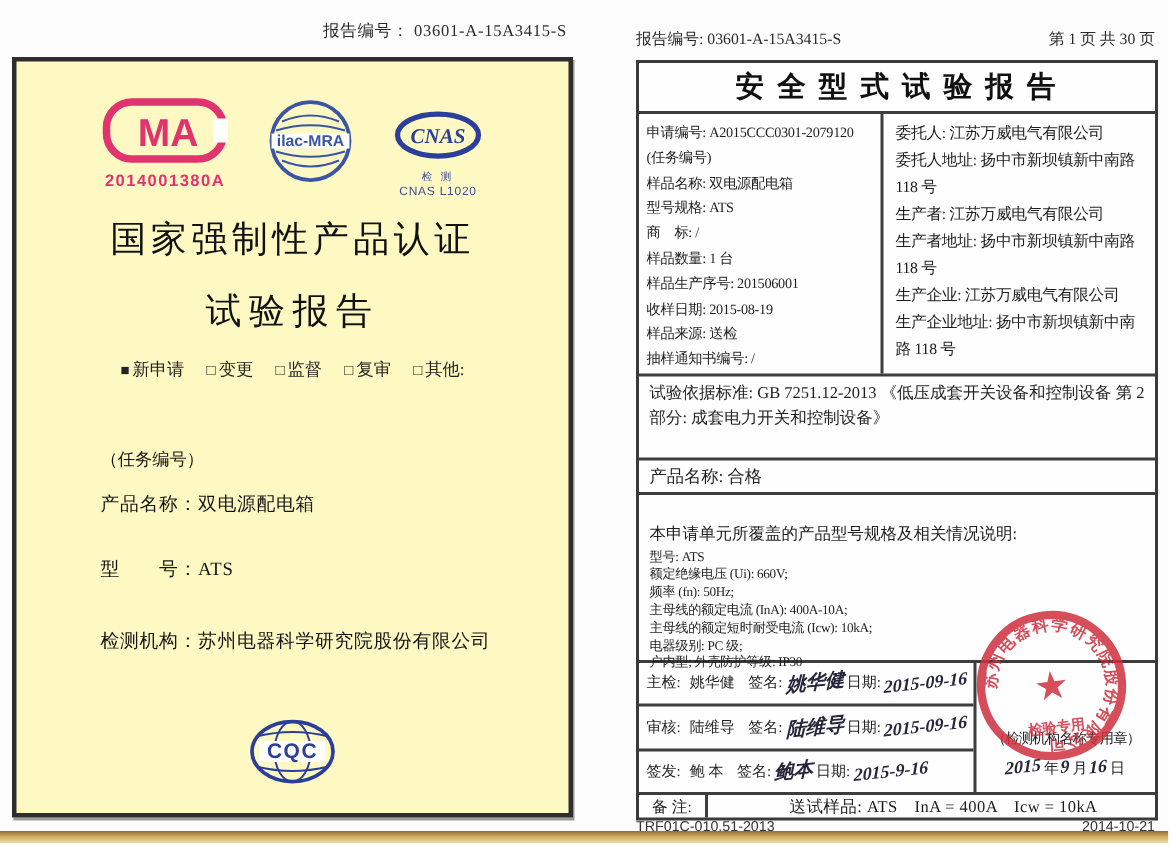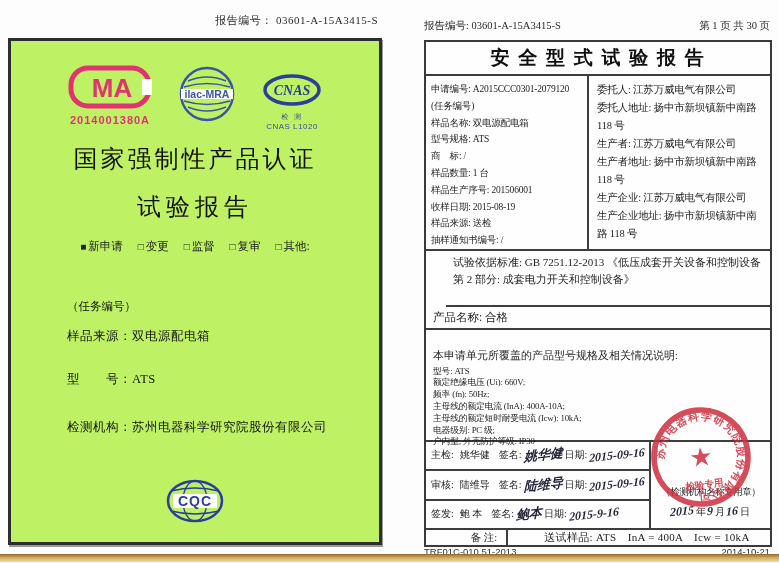--- a/index.html
+++ b/index.html
@@ -3,21 +3,21 @@
 <meta charset="utf-8">
 <style>
   html,body{margin:0;padding:0;background:#ffffff;}
   #canvas{position:relative;width:779px;height:563px;background:#fdfdfd;overflow:hidden;
           font-family:"Liberation Serif","DejaVu Serif",serif;color:#1e1e1e;}
 
   
   .report-no-left{position:absolute;left:8px;top:13px;width:370px;text-align:right;
                   font-size:11px;letter-spacing:.5px;color:#2a2a2a;}
   .left-page{position:absolute;left:8px;top:38px;width:368px;height:501px;
-             border:3px solid #2e2e2e;background:#bef264;box-shadow:1px 2px 0 #9a9a9a;}
+             border:3px solid #2e2e2e;background:#fef9c3;box-shadow:1px 2px 0 #9a9a9a;}
   .logo-row{position:absolute;left:0;top:24px;width:100%;display:flex;justify-content:center;
             align-items:flex-start;gap:26px;}
   .cma-block{text-align:center;}
   .cma-number{font-family:"Liberation Sans",sans-serif;font-size:11px;font-weight:bold;
               color:#e0336f;letter-spacing:1px;margin-top:1px;}
   .cnas-block{text-align:center;margin-top:8px;}
   .cnas-sub{font-size:7px;color:#3d4f9a;margin-top:1px;letter-spacing:2px;}
   .cnas-code{font-family:"Liberation Sans",sans-serif;font-size:8px;color:#3d4f9a;letter-spacing:.5px;}
   .left-title1{position:absolute;left:0;top:102px;width:100%;text-align:center;
                font-size:24px;letter-spacing:3px;color:#111;}
@@ -40,21 +40,21 @@
   .rt-row{border-bottom:2px solid #3d3d3d;box-sizing:border-box;}
   .rt-title{height:35px;display:flex;align-items:center;justify-content:center;
             font-size:19px;font-weight:bold;letter-spacing:2px;color:#111;}
   .rt-info{height:175px;display:flex;}
   .info-left{width:163px;border-right:2px solid #3d3d3d;box-sizing:border-box;
              padding:5px 15px 0 5px;overflow:hidden;}
   .info-left .cell-line{font-size:9.5px;line-height:16.8px;white-space:nowrap;letter-spacing:-.2px;
                         font-family:"Liberation Serif",serif;}
   .info-right{flex:1;padding:5px 6px 0 8px;overflow:hidden;}
   .info-right .cell-line{font-size:10.5px;line-height:18px;letter-spacing:-.2px;}
-  .rt-standard{height:57px;padding:3px 7px;font-size:11px;line-height:17px;box-sizing:border-box;margin-left:20px;}
+  .rt-standard{height:57px;padding:3px 7px;font-size:11px;line-height:17px;box-sizing:border-box;}
   .rt-conclusion{height:23px;padding:3px 7px;font-size:11.5px;box-sizing:border-box;}
   .rt-coverage{height:112px;padding:18px 7px;box-sizing:border-box;}
   .coverage-title{font-size:11px;margin-bottom:3px;}
   .coverage-line{font-size:8.8px;line-height:11.8px;letter-spacing:-.2px;}
   .rt-signs{height:91px;display:flex;}
   .sign-left{flex:1;display:flex;flex-direction:column;overflow:visible;}
   .sign-row{flex:1;display:flex;align-items:center;padding:0 5px;gap:3px;
             border-bottom:2px solid #3d3d3d;font-size:10px;white-space:nowrap;overflow:visible;}
   .sign-row:last-child{border-bottom:none;}
   .sign-name{margin-left:3px;margin-right:6px;}
@@ -130,21 +130,21 @@
     <div class="checkbox-row">
       <span class="cb"><span class="box">■</span><span>新申请</span></span>
       <span class="cb"><span class="box">□</span><span>变更</span></span>
       <span class="cb"><span class="box">□</span><span>监督</span></span>
       <span class="cb"><span class="box">□</span><span>复审</span></span>
       <span class="cb"><span class="box">□</span><span>其他:</span></span>
     </div>
 
     <div class="lp-note" style="top:258px;">（任务编号）</div>
     <div class="lp-field" style="top:287px;">
-      <span>样品来源：</span><span>双电源配电箱</span>
+      <span>产品名称：</span><span>双电源配电箱</span>
     </div>
     <div class="lp-field" style="top:330px;">
       <span>型　　号：</span><span>ATS</span>
     </div>
     <div class="lp-field" style="top:378px;">
       <span>检测机构：</span><span>苏州电器科学研究院股份有限公司</span>
     </div>
 
     <div class="cqc-block">
       <svg width="58" height="44" viewBox="0 0 58 44">
@@ -238,21 +238,21 @@
           <span class="hw hw-date">2015</span>
           <span>年</span>
           <span class="hw hw-date">9</span>
           <span>月</span>
           <span class="hw hw-date">16</span>
           <span>日</span>
         </div>
       </div>
     </div>
 
-    <div class="rt-row rt-remark" style="border-bottom:none;margin-left:36px;">
+    <div class="rt-row rt-remark" style="border-bottom:none;">
       <div class="remark-label">备 注:</div>
       <div class="remark-value">送试样品: ATS　InA = 400A　Icw = 10kA</div>
     </div>
   </div>
 
   <svg class="seal" viewBox="0 0 106 106">
     <defs>
       <path id="sealArc" d="M 53,53 m -37,0 a 37,37 0 1,1 74,0 a 37,37 0 1,1 -74,0" fill="none"></path>
     </defs>
     <circle cx="53" cy="53" r="47" fill="none" stroke="#cf2f3e" stroke-width="5.5"></circle>

